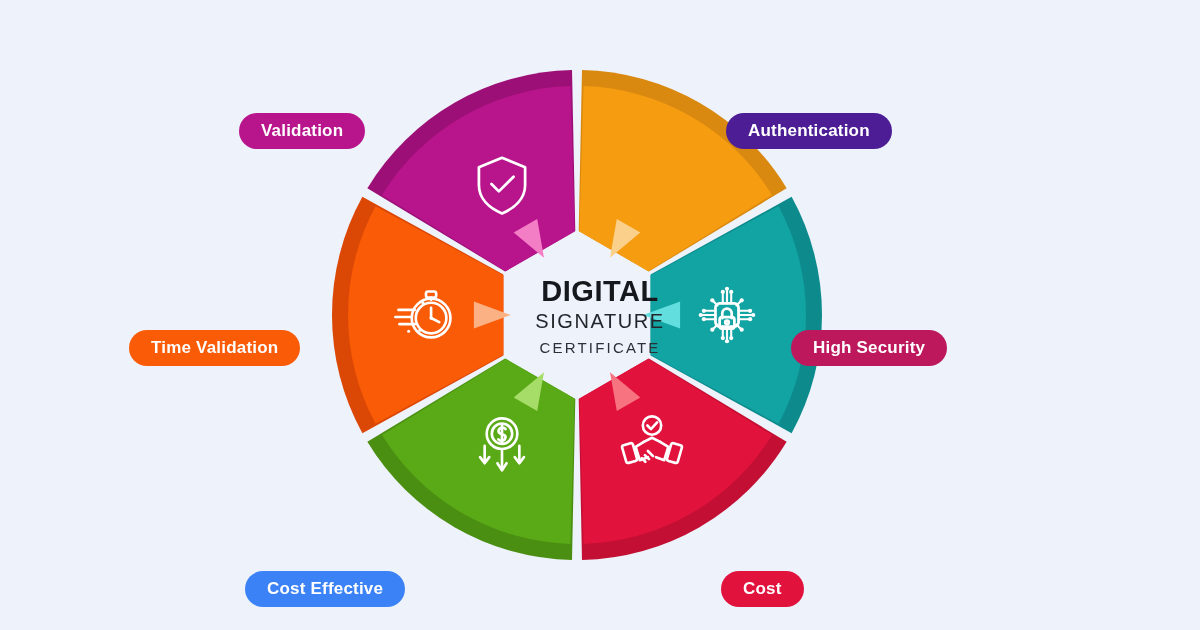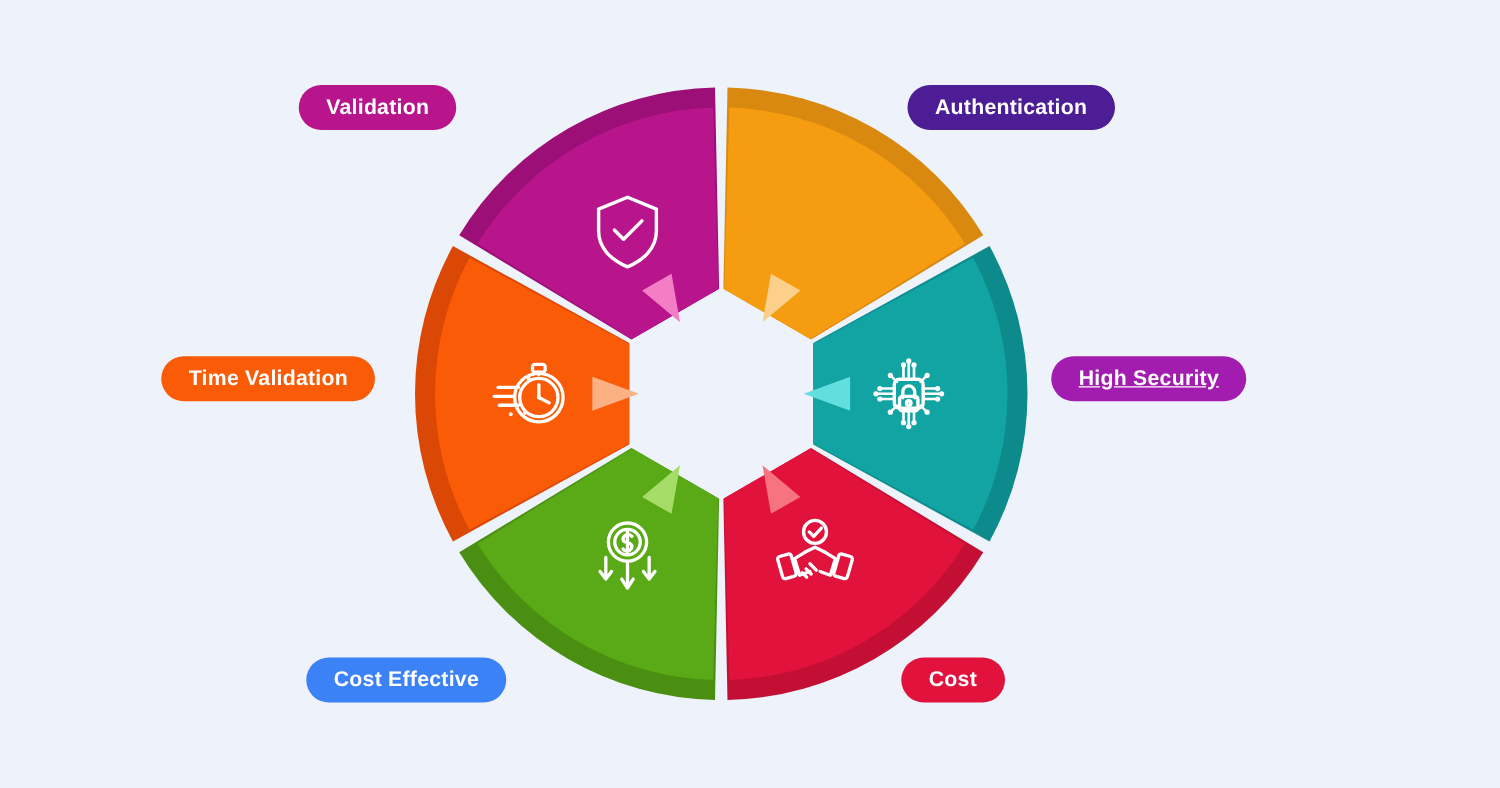--- a/index.html
+++ b/index.html
@@ -15,20 +15,21 @@
   .pill{
     position:absolute;
     display:flex;align-items:center;justify-content:center;
     height:36px;border-radius:18px;
     color:#ffffff;
     font-size:17px;font-weight:bold;
     letter-spacing:.2px;
     white-space:nowrap;
     padding:0 22px;
     box-sizing:border-box;
+    margin-top:45px;
   }
   .center-text{
     position:absolute;
     left:0;right:0;
     top:276px;
     text-align:center;
     pointer-events:none;
   }
   .ct-l1{font-size:29px;font-weight:bold;color:#15181c;letter-spacing:.5px;line-height:1.05;}
   .ct-l2{font-size:20px;font-weight:500;color:#23272c;letter-spacing:1.6px;line-height:1.5;}
@@ -170,32 +171,37 @@
           <path d="M 4 27 L 20 27"></path>
           <path d="M 1 34 L 16 34"></path>
           <path d="M 5 41 L 20 41"></path>
           <circle cx="25" cy="47" r="1.5" fill="#ffffff" stroke="none"></circle>
           <circle cx="14" cy="48" r="1.5" fill="#ffffff" stroke="none"></circle>
           <circle cx="28" cy="20" r="1.5" fill="#ffffff" stroke="none"></circle>
         </g>
       </g>
   </svg>
 
+  <div class="center-text">
+    <div class="ct-l1">DIGITAL</div>
+    <div class="ct-l2">SIGNATURE</div>
+    <div class="ct-l3">CERTIFICATE</div>
+  </div>
 
   <div id="pills">
       <div class="pill" style="left: 239px; top: 68px; background: rgb(184, 21, 140);">
         <span>Validation</span>
       </div>
       <div class="pill" style="left: 726px; top: 68px; background: #4c1d95;">
         <span>Authentication</span>
       </div>
       <div class="pill" style="left: 129px; top: 285px; background: rgb(249, 91, 7);">
         <span>Time Validation</span>
       </div>
-      <div class="pill" style="left: 841px; top: 285px; background: #a21caf; text-decoration: underline;">
+      <div class="pill" style="left: 791px; top: 285px; background: #be185d;">
         <span>High Security</span>
       </div>
       <div class="pill" style="left: 245px; top: 526px; background: #3b82f6;">
         <span>Cost Effective</span>
       </div>
       <div class="pill" style="left: 721px; top: 526px; background: rgb(225, 18, 60);">
         <span>Cost</span>
       </div>
     </div>
 </div>

